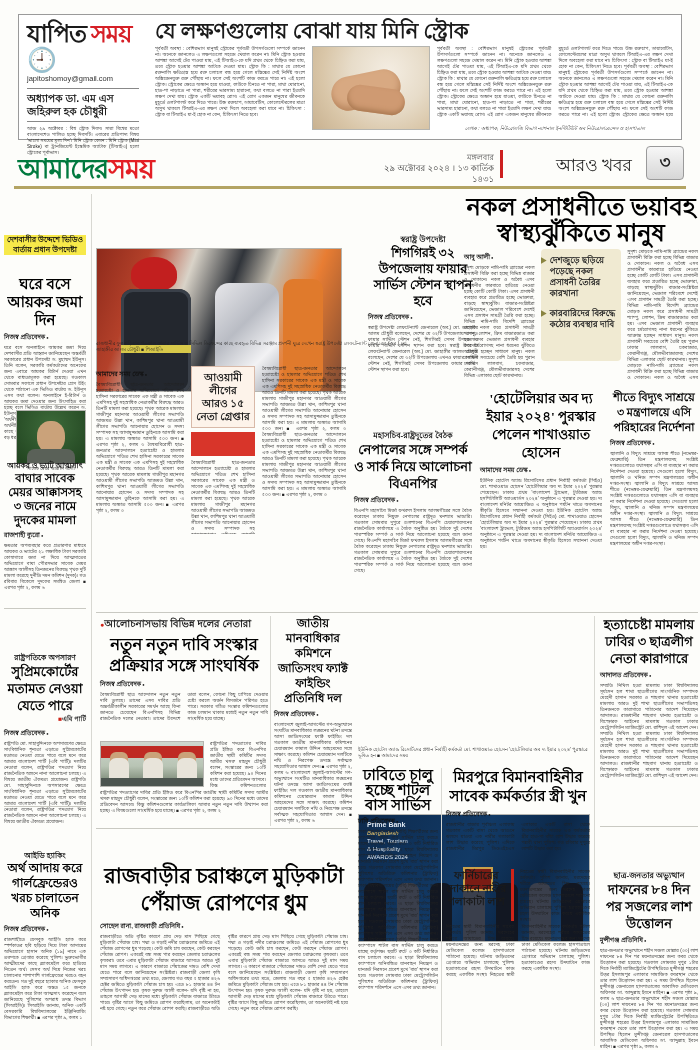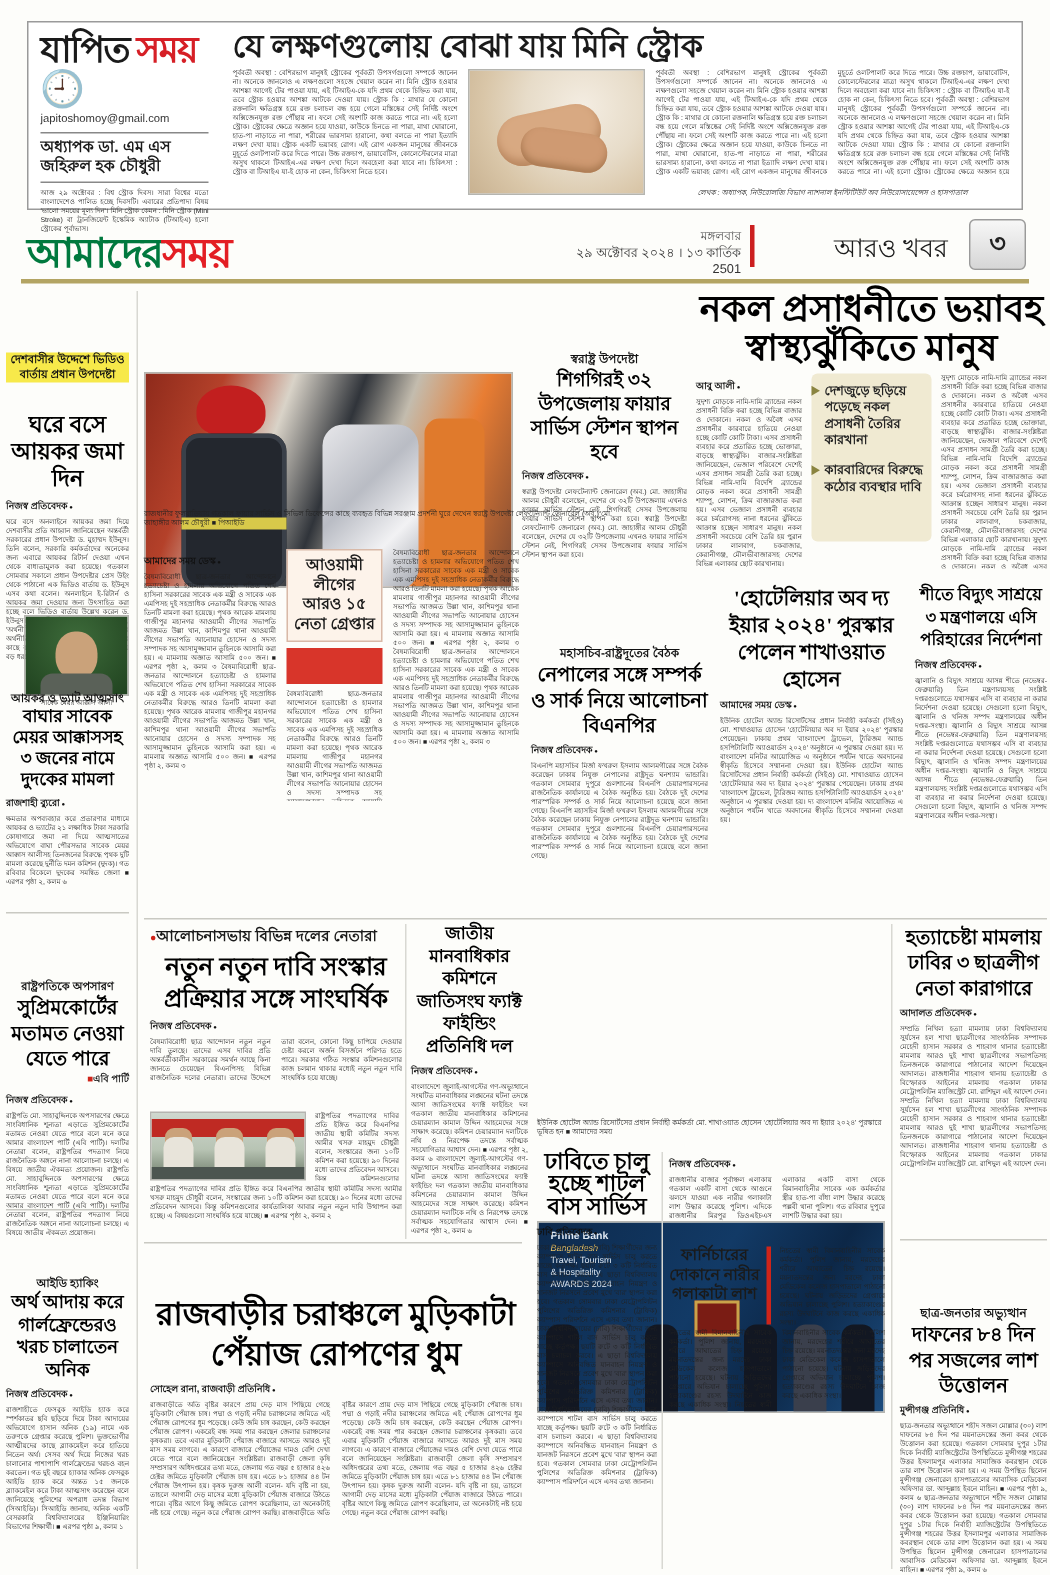--- a/index.html
+++ b/index.html
@@ -71,21 +71,21 @@
   
   .kdot{font-size:10px;font-weight:bold;}
   .kdot:before{content:"\25CF ";color:#cf2419;font-size:7px;}
   .tag-red{font-size:6.5px;font-weight:bold;text-align:right;}
   .tag-red:before{content:"\25A0 ";color:#cf2419;}
   
   .hibox{background:#f0ead2;border-radius:4px;padding:6px 5px 5px 9px;}
   .hibox .item{position:relative;font-size:8.5px;line-height:11px;font-weight:bold;color:#222;margin-bottom:9px;}
   .hibox .item:before{content:"";position:absolute;left:-9px;top:2px;width:6px;height:7px;background:#8a8440;clip-path:polygon(0 0,100% 50%,0 100%);}
   .insetbox{border:1px solid #d8b9a8;background:#fdf3ea;padding:4px 3px;text-align:center;}
-  .insetbox .t{font-family:Liberation Sans, sans-serif;font-weight:bold;font-size:10.5px;line-height:13px;}
+  .insetbox .t{font-family:Liberation Serif, serif;font-weight:bold;font-size:10.5px;line-height:13px;}
   .redblock{background:#d8352a;height:24px;margin-top:4px;}
   .furn{border-right:3px solid #cf2419;padding-right:4px;}
   .furn .t{font-family:"Liberation Serif",serif;font-weight:bold;font-size:10.5px;line-height:13px;text-align:center;}
 </style>
 </head>
 <body>
 
 <div id="page">
 
   <div class="abs" id="topstrip">
@@ -110,21 +110,21 @@
           <div class="ts-col" style="height:76px;column-count:2;column-gap:7px;">পূর্ববর্তী অবস্থা : বেশিরভাগ মানুষই স্ট্রোকের পূর্ববর্তী উপসর্গগুলো সম্পর্কে জানেন না। অনেকে জানলেও এ লক্ষণগুলো সহজে খেয়াল করেন না। মিনি স্ট্রোক হওয়ার আশঙ্কা আগেই টের পাওয়া যায়, এই টিআইএ-কে যদি প্রথম থেকে চিহ্নিত করা যায়, তবে স্ট্রোক হওয়ার আশঙ্কা আটকে দেওয়া যায়। স্ট্রোক কি : মাথার যে কোনো রক্তনালি ক্ষতিগ্রস্ত হয়ে রক্ত চলাচল বন্ধ হয়ে গেলে মস্তিষ্কের সেই নির্দিষ্ট অংশে অক্সিজেনযুক্ত রক্ত পৌঁছায় না। ফলে সেই অংশটি কাজ করতে পারে না। এই হলো স্ট্রোক। স্ট্রোকের ক্ষেত্রে অজ্ঞান হয়ে যাওয়া, কাউকে চিনতে না পারা, মাথা ঘোরানো, হাত-পা নাড়াতে না পারা, শরীরের ভারসাম্য হারানো, কথা বলতে না পারা ইত্যাদি লক্ষণ দেখা যায়। স্ট্রোক একটি ভয়াবহ রোগ। এই রোগ একজন মানুষের জীবনকে মুহূর্তে ওলটপালট করে দিতে পারে। উচ্চ রক্তচাপ, ডায়াবেটিস, কোলেস্টেরলের মাত্রা অসুখ থাকলে টিআইএ-এর লক্ষণ দেখা দিলে অবহেলা করা যাবে না। চিকিৎসা : স্ট্রোক বা টিআইএ যা-ই হোক না কেন, চিকিৎসা নিতে হবে। পূর্ববর্তী অবস্থা : বেশিরভাগ মানুষই স্ট্রোকের পূর্ববর্তী উপসর্গগুলো সম্পর্কে জানেন না। অনেকে জানলেও এ লক্ষণগুলো সহজে খেয়াল করেন না। মিনি স্ট্রোক হওয়ার আশঙ্কা আগেই টের পাওয়া যায়, এই টিআইএ-কে যদি প্রথম থেকে চিহ্নিত করা যায়, তবে স্ট্রোক হওয়ার আশঙ্কা আটকে দেওয়া যায়। স্ট্রোক কি : মাথার যে কোনো রক্তনালি ক্ষতিগ্রস্ত হয়ে রক্ত চলাচল বন্ধ হয়ে গেলে মস্তিষ্কের সেই নির্দিষ্ট অংশে অক্সিজেনযুক্ত রক্ত পৌঁছায় না। ফলে সেই অংশটি কাজ করতে পারে না। এই হলো স্ট্রোক। স্ট্রোকের ক্ষেত্রে অজ্ঞান হয়ে যাওয়া, কাউকে চিনতে না পারা, মাথা ঘোরানো, হাত-পা নাড়াতে না পারা, শরীরের ভারসাম্য হারানো, কথা বলতে না পারা ইত্যাদি লক্ষণ দেখা যায়। স্ট্রোক একটি ভয়াবহ রোগ। এই রোগ একজন মানুষের জীবনকে মুহূর্তে ওলটপালট করে দিতে পারে। উচ্চ রক্তচাপ, ডায়াবেটিস, কোলেস্টেরলের মাত্রা অসুখ থাকলে টিআইএ-এর লক্ষণ দেখা দিলে অবহেলা করা যাবে না। চিকিৎসা : স্ট্রোক বা টিআইএ যা-ই হোক না কেন, চিকিৎসা নিতে হবে।</div>
           <div class="ts-footer">লেখক : অধ্যাপক, নিউরোলজি বিভাগ ন্যাশনাল ইনস্টিটিউট অব নিউরোসায়েন্সেস ও হাসপাতাল</div>
         </div>
       </div>
     </div>
   </div>
 
   <div class="abs mast-logo"><span class="grn">আমাদের</span><span class="red">সময়</span></div>
   <div class="abs dateblock">
     <div class="wd">মঙ্গলবার</div>
-    <div class="dt">২৯ অক্টোবর ২০২৪ । ১৩ কার্তিক 2501</div>
+    <div class="dt">২৯ অক্টোবর ২০২৪ । ১৩ কার্তিক ১৪৩১</div>
   </div>
   <div class="abs datebar"></div>
   <div class="abs morenews">আরও খবর</div>
   <div class="abs pagebox">৩</div>
   <div class="abs mainrule"></div>
 
   <div class="abs" style="left:4px;top:194px;width:82px;">
     <div class="k" style="font-size:7.5px;line-height:10px;"><span class="ky">দেশবাসীর উদ্দেশে ভিডিও বার্তায় প্রধান উপদেষ্টা</span></div>
     <div class="hl" style="font-size:15px;line-height:18px;margin-top:20px;">ঘরে বসে আয়কর জমা দিন</div>
     <div class="by">নিজস্ব প্রতিবেদক</div>
@@ -169,21 +169,21 @@
 
   <div class="abs ph" id="firephoto" style="left:96px;top:194px;width:246px;height:144px;">
     <div class="ff-helmet"></div>
     <div class="ff-suit"></div>
     <div class="ff-stripe"></div>
     <div class="ff-silver"></div>
     <div class="ff-orange"></div>
   </div>
   <div class="abs cap" style="left:96px;top:341px;width:318px;height:18px;">রাজধানীর ফুলবাড়িয়ায় গতকাল ফায়ার সার্ভিস ও সিভিল ডিফেন্সের কাছে ব্যবহৃত বিভিন্ন সরঞ্জাম প্রদর্শনী ঘুরে দেখেন স্বরাষ্ট্র উপদেষ্টা লেফটেন্যান্ট জেনারেল (অব.) মো. জাহাঙ্গীর আলম চৌধুরী  ■ পিআইডি</div>
 
-  <div class="abs" style="left:348px;top:194px;width:110px;">
+  <div class="abs" style="left:368px;top:194px;width:110px;">
     <div class="k">স্বরাষ্ট্র উপদেষ্টা</div>
     <div class="hl" style="font-size:12.5px;line-height:16px;">শিগগিরই ৩২ উপজেলায় ফায়ার সার্ভিস স্টেশন স্থাপন হবে</div>
     <div class="by">নিজস্ব প্রতিবেদক</div>
     <div class="bd" style="height:86px;">স্বরাষ্ট্র উপদেষ্টা লেফটেন্যান্ট জেনারেল (অব.) মো. জাহাঙ্গীর আলম চৌধুরী বলেছেন, দেশের যে ৩২টি উপজেলায় এখনও ফায়ার সার্ভিস স্টেশন নেই, শিগগিরই সেসব উপজেলায় ফায়ার সার্ভিস স্টেশন স্থাপন করা হবে। স্বরাষ্ট্র উপদেষ্টা লেফটেন্যান্ট জেনারেল (অব.) মো. জাহাঙ্গীর আলম চৌধুরী বলেছেন, দেশের যে ৩২টি উপজেলায় এখনও ফায়ার সার্ভিস স্টেশন নেই, শিগগিরই সেসব উপজেলায় ফায়ার সার্ভিস স্টেশন স্থাপন করা হবে।</div>
   </div>
 
   <div class="abs" style="left:464px;top:194px;width:234px;">
     <div class="hl" style="font-size:24px;line-height:26px;">নকল প্রসাধনীতে ভয়াবহ স্বাস্থ্যঝুঁকিতে মানুষ</div>
     <div style="display:flex;gap:6px;margin-top:3px;">
       <div style="width:72px;">
@@ -298,20 +298,21 @@
 
   <div class="abs" style="left:358px;top:768px;width:80px;">
     <div class="hl" style="font-size:15px;line-height:15px;">ঢাবিতে চালু হচ্ছে শাটল বাস সার্ভিস</div>
     <div class="by">ঢাবি প্রতিবেদক</div>
     <div class="bd" style="height:210px;">ঢাকা বিশ্ববিদ্যালয়ের (ঢাবি) শিক্ষার্থীদের জন্য ক্যাম্পাসে শাটল বাস সার্ভিস চালু করতে যাচ্ছে কর্তৃপক্ষ। ছয়টি রুটে ৩ কটি নির্ধারিত বাস চলাচল করবে। এ ছাড়া বিশ্ববিদ্যালয় ক্যাম্পাসে অনিবন্ধিত যানবাহন নিয়ন্ত্রণ ও যানজট নিরসনে প্রবেশ মুখে 'বার' স্থাপন করা হবে। গতকাল সোমবার ঢাকা মেট্রোপলিটন পুলিশের অতিরিক্ত কমিশনার (ট্রাফিক) ক্যাম্পাস পরিদর্শনে এসে এসব তথ্য জানান। ঢাকা বিশ্ববিদ্যালয়ের (ঢাবি) শিক্ষার্থীদের জন্য ক্যাম্পাসে শাটল বাস সার্ভিস চালু করতে যাচ্ছে কর্তৃপক্ষ। ছয়টি রুটে ৩ কটি নির্ধারিত বাস চলাচল করবে। এ ছাড়া বিশ্ববিদ্যালয় ক্যাম্পাসে অনিবন্ধিত যানবাহন নিয়ন্ত্রণ ও যানজট নিরসনে প্রবেশ মুখে 'বার' স্থাপন করা হবে। গতকাল সোমবার ঢাকা মেট্রোপলিটন পুলিশের অতিরিক্ত কমিশনার (ট্রাফিক) ক্যাম্পাস পরিদর্শনে এসে এসব তথ্য জানান। ঢাকা বিশ্ববিদ্যালয়ের (ঢাবি) শিক্ষার্থীদের জন্য ক্যাম্পাসে শাটল বাস সার্ভিস চালু করতে যাচ্ছে কর্তৃপক্ষ। ছয়টি রুটে ৩ কটি নির্ধারিত বাস চলাচল করবে। এ ছাড়া বিশ্ববিদ্যালয় ক্যাম্পাসে অনিবন্ধিত যানবাহন নিয়ন্ত্রণ ও যানজট নিরসনে প্রবেশ মুখে 'বার' স্থাপন করা হবে। গতকাল সোমবার ঢাকা মেট্রোপলিটন পুলিশের অতিরিক্ত কমিশনার (ট্রাফিক) ক্যাম্পাস পরিদর্শনে এসে এসব তথ্য জানান।</div>
   </div>
 
   <div class="abs vline" style="left:441px;top:768px;height:278px;"></div>
 
   <div class="abs" style="left:446px;top:768px;width:144px;">
+    <div class="hl" style="font-size:15px;line-height:19px;">মিরপুরে বিমানবাহিনীর সাবেক কর্মকর্তার স্ত্রী খুন</div>
     <div class="by">নিজস্ব প্রতিবেদক</div>
     <div class="bd" style="height:44px;column-count:2;column-gap:7px;">রাজধানীর বাজার পূর্বাঞ্চল এলাকায় গতকাল একটি বাসা থেকে আগুনে ঝলসে যাওয়া এক নারীর গলাকাটা লাশ উদ্ধার করেছে পুলিশ। এদিকে রাজধানীর মিরপুর ডিওএইচএস এলাকার একটি বাসা থেকে বিমানবাহিনীর সাবেক এক কর্মকর্তার স্ত্রীর হাত-পা বাঁধা লাশ উদ্ধার করেছে পল্লবী থানা পুলিশ। গত রবিবার দুপুরে লাশটি উদ্ধার করা হয়।</div>
     <div style="display:flex;gap:6px;margin-top:3px;">
       <div class="furn" style="width:62px;">
         <div class="t">ফার্নিচারের দোকানে নারীর গলাকাটা লাশ</div>
       </div>
       <div class="bd" style="width:72px;height:52px;">নিহতের স্বামী বিমানবাহিনীর সাবেক কর্মকর্তা। পুলিশ জানায়, মরদেহের শরীরে আঘাতের চিহ্ন রয়েছে। ময়নাতদন্তের জন্য মরদেহ ঢাকা মেডিকেল কলেজ হাসপাতালে পাঠানো হয়েছে। ঘটনায় জড়িতদের গ্রেপ্তারে অভিযান চালাচ্ছে পুলিশ। হত্যাকাণ্ডের রহস্য উদঘাটনে কাজ করছে একাধিক সংস্থা।</div>
     </div>
     <div class="bd" style="height:108px;margin-top:3px;column-count:2;column-gap:7px;">নিহতের স্বামী বিমানবাহিনীর সাবেক কর্মকর্তা। পুলিশ জানায়, মরদেহের শরীরে আঘাতের চিহ্ন রয়েছে। ময়নাতদন্তের জন্য মরদেহ ঢাকা মেডিকেল কলেজ হাসপাতালে পাঠানো হয়েছে। ঘটনায় জড়িতদের গ্রেপ্তারে অভিযান চালাচ্ছে পুলিশ। হত্যাকাণ্ডের রহস্য উদঘাটনে কাজ করছে একাধিক সংস্থা। নিহতের স্বামী বিমানবাহিনীর সাবেক কর্মকর্তা। পুলিশ জানায়, মরদেহের শরীরে আঘাতের চিহ্ন রয়েছে। ময়নাতদন্তের জন্য মরদেহ ঢাকা মেডিকেল কলেজ হাসপাতালে পাঠানো হয়েছে। ঘটনায় জড়িতদের গ্রেপ্তারে অভিযান চালাচ্ছে পুলিশ। হত্যাকাণ্ডের রহস্য উদঘাটনে কাজ করছে একাধিক সংস্থা।</div>
   </div>

